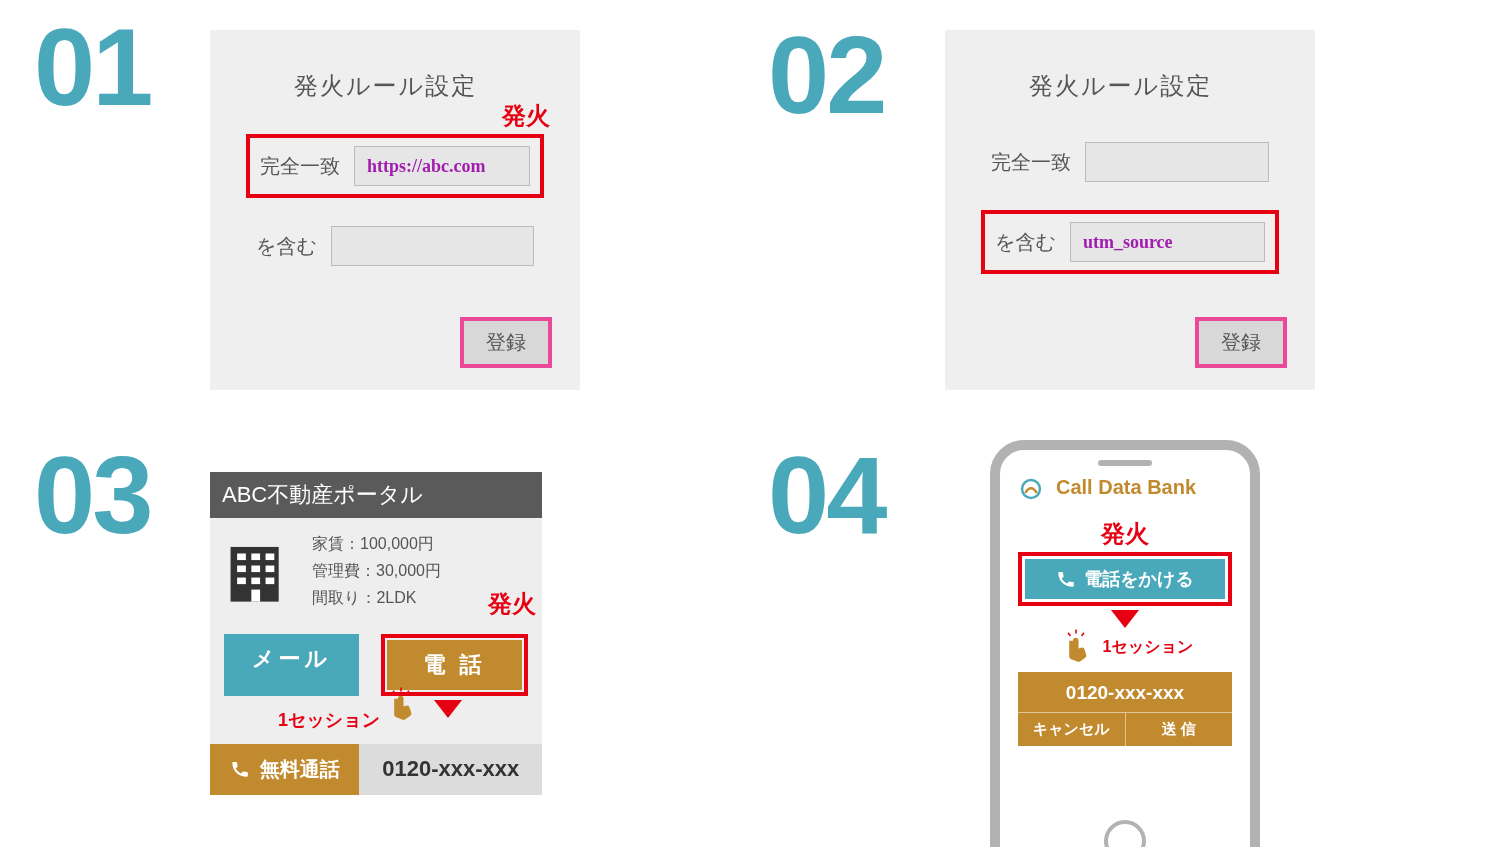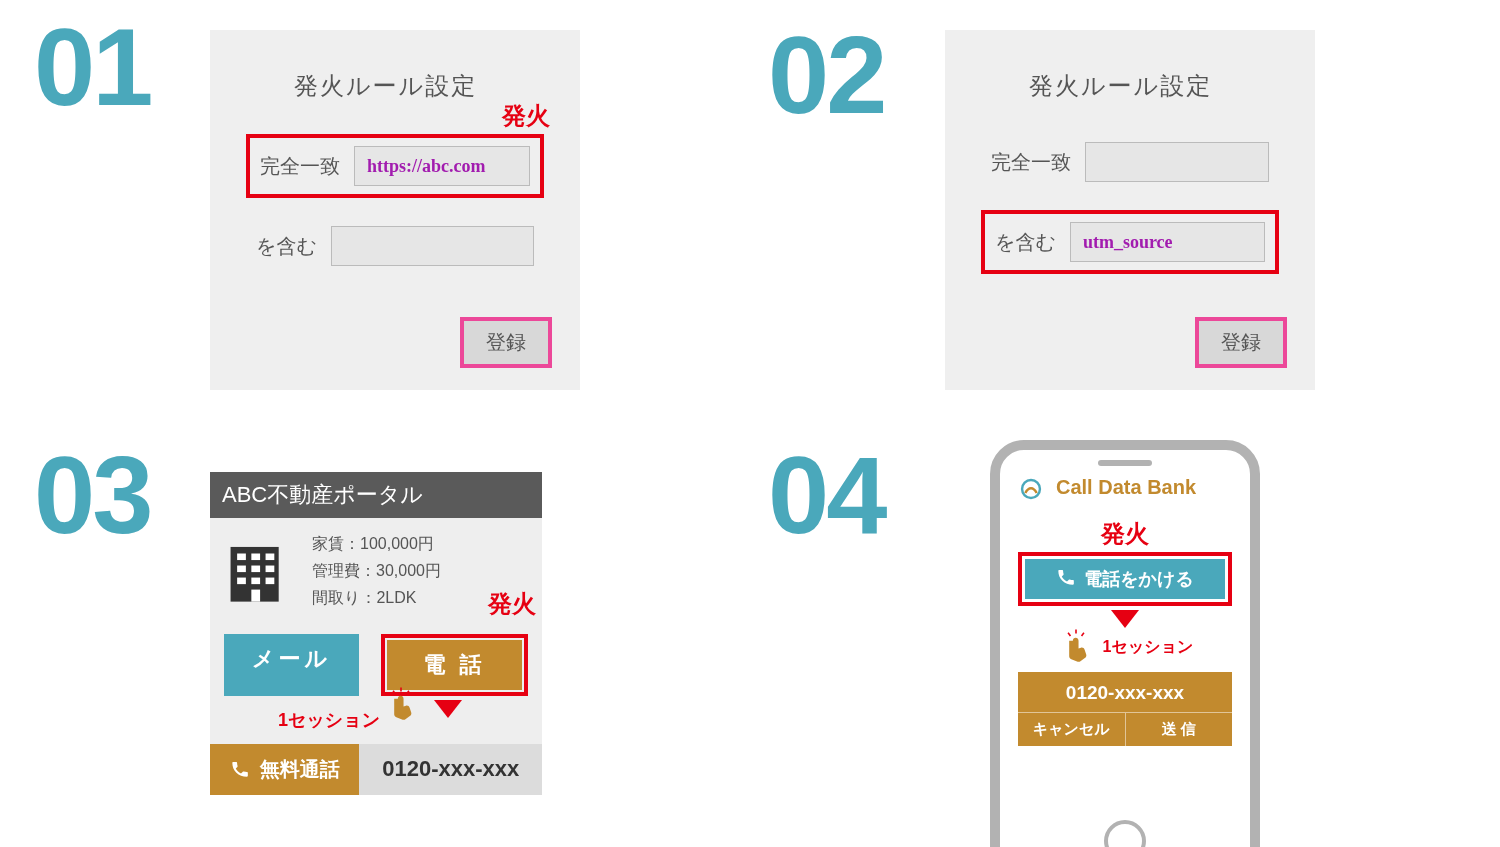--- a/index.html
+++ b/index.html
@@ -41,21 +41,21 @@
 .tap-icon svg { width:38px; height:38px; display:block; }
 
 
 .phone { position:absolute; width:270px; height:440px; border:10px solid #b2b2b2; border-radius:34px; background:#fff; padding:26px 18px 22px; }
 .phone::before { content:''; position:absolute; top:10px; left:50%; transform:translateX(-50%); width:54px; height:6px; background:#b2b2b2; border-radius:3px; }
 .phone::after { content:''; position:absolute; bottom:8px; left:50%; transform:translateX(-50%); width:34px; height:34px; border:4px solid #b2b2b2; border-radius:50%; }
 .brand { display:flex; align-items:flex-start; gap:12px; font-weight:800; font-size:20px; color:#c28a2e; margin-bottom:16px; }
 .brand-icon svg { width:26px; height:26px; display:block; }
 .phone-fire { text-align:center; font-size:24px; font-weight:700; color:#e60012; margin-bottom:2px; }
 .call-btn-wrap { border:4px solid #e60012; padding:3px; margin-bottom:4px; }
-.call-btn { background:#4aa8bb; color:#fff; display:flex; justify-content:center; gap:8px; padding:8px 0; font-size:18px; font-weight:700; }
+.call-btn { background:#4aa8bb; color:#fff; display:flex; align-items:center; justify-content:center; gap:8px; padding:8px 0; font-size:18px; font-weight:700; }
 .ph-sess { display:flex; align-items:center; gap:8px; justify-content:center; font-size:16px; font-weight:700; color:#e60012; margin-bottom:6px; }
 .num-box { background:#c28a2e; color:#fff; text-align:center; font-size:19px; font-weight:700; padding:10px 0 0; }
 .num-box .btns { display:flex; border-top:1px solid rgba(255,255,255,.5); margin-top:8px; }
 .num-box .btns div { flex:1; padding:7px 0; font-size:15px; }
 .num-box .btns div:first-child { border-right:1px solid rgba(255,255,255,.5); }
 
 .down-triangle { width:0; height:0; border-left:14px solid transparent; border-right:14px solid transparent; border-top:18px solid #e60012; margin:0 auto; }
 </style>
 </head>
 <body>

